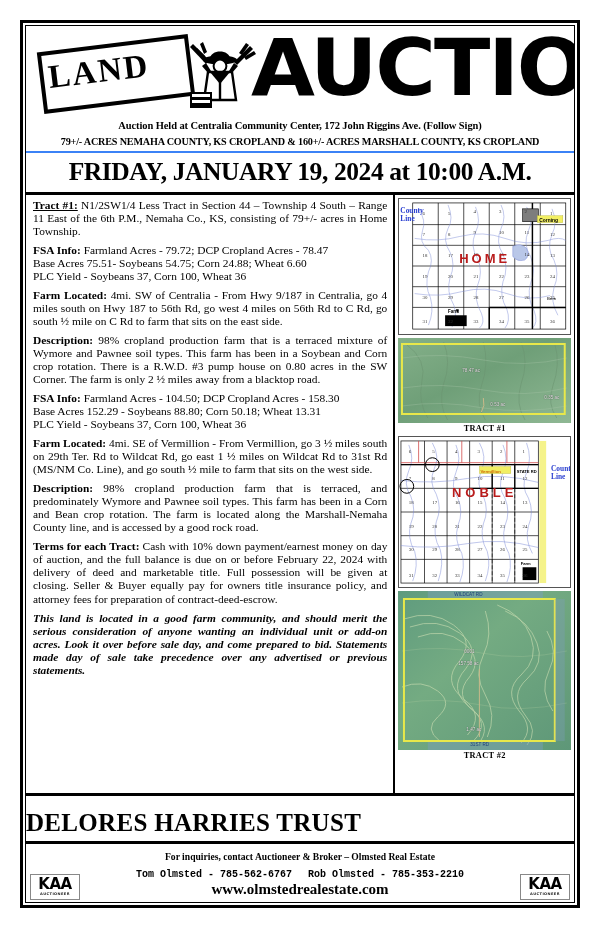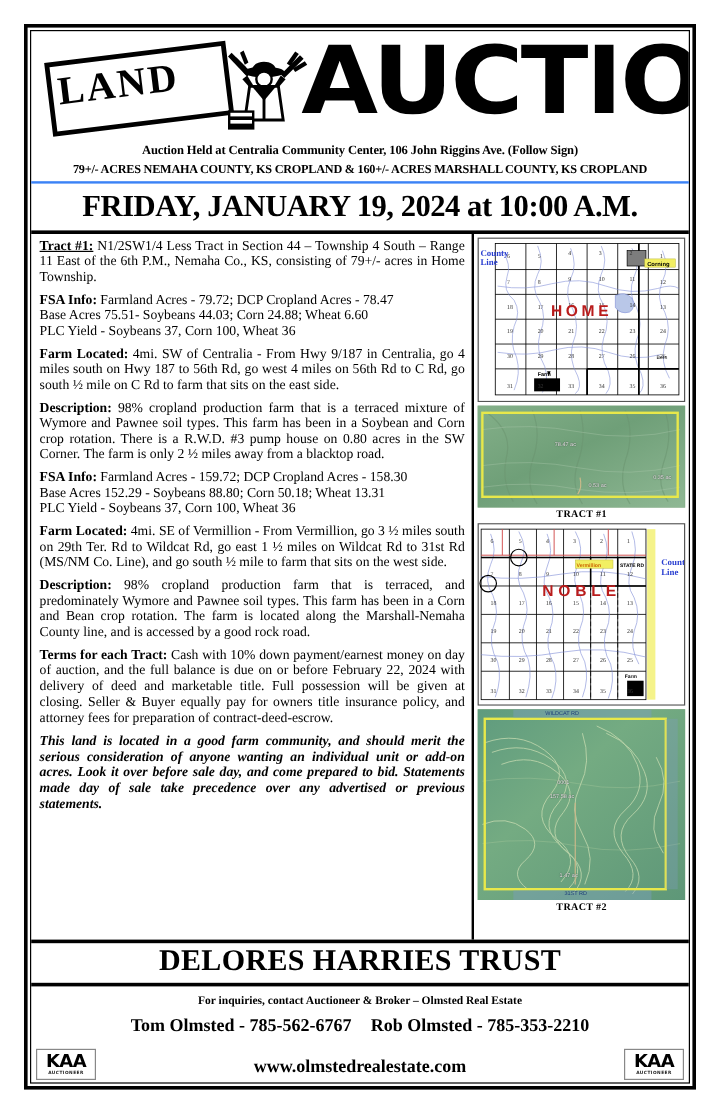--- a/index.html
+++ b/index.html
@@ -155,36 +155,36 @@
     font-size: 4.6px;
     color: #f2f2f2;
     font-family: "Liberation Sans", sans-serif;
     white-space: nowrap;
     text-shadow: 0 0 1px #000;
   }
 
   
   .trust-banner {
     flex: 0 0 auto;
-    text-align: center;
+    text-align: left;
     font-size: 25px;
     font-weight: bold;
     letter-spacing: 0.3px;
-    padding: 1px 0 4px 0;
+    padding: 13px 0 4px 0;
     border-top: 3px solid #000;
     border-bottom: 3px solid #000;
   }
   .footer {
     flex: 0 0 auto;
     position: relative;
     padding: 7px 0 4px 0;
     text-align: center;
   }
   .f-line1 { font-size: 9.6px; font-weight: bold; margin-bottom: 7px; }
-  .f-line2 { font-size: 15px; font-weight: bold; margin-bottom: 17px; }
+  .f-line2 { font-size: 10px; font-weight: bold; margin-bottom: 1px; font-family: Liberation Mono, monospace; }
   .f-line2 .gap { display: inline-block; width: 16px; }
   .f-line3 { font-size: 15px; font-weight: bold; }
   .kaa {
     position: absolute; bottom: 2px;
     width: 50px; height: 26px;
     border: 1px solid #888;
     background: #fff;
   }
   .kaa.left { left: 4px; }
   .kaa.right { right: 4px; }
@@ -236,38 +236,38 @@
 
         <rect x="14" y="58" width="22" height="16"></rect>
         <rect x="16" y="60" width="18" height="3" fill="#fff"></rect>
         <rect x="16" y="66" width="18" height="3" fill="#fff"></rect>
       </g>
     </svg>
 
     <div class="auction-text">AUCTION</div>
   </div>
 
-  <div class="venue-line">Auction Held at Centralia Community Center, 106 John Riggins Ave. (Follow Sign)</div>
+  <div class="venue-line">Auction Held at Centralia Community Center, 172 John Riggins Ave. (Follow Sign)</div>
   <div class="acres-line">79+/- ACRES NEMAHA COUNTY, KS CROPLAND &amp; 160+/- ACRES MARSHALL COUNTY, KS CROPLAND</div>
   <div class="date-banner">FRIDAY, JANUARY 19, 2024 at 10:00 A.M.</div>
 
   <div class="body-row">
 
     <div class="text-col">
 
       <p class="para"><b><u>Tract #1:</u></b><span> N1/2SW1/4 Less Tract in Section 44 – Township 4 South – Range 11 East of the 6th P.M., Nemaha Co., KS, consisting of 79+/- acres in Home Township.</span></p>
 
-      <p class="para nojust tight"><b>FSA Info:</b><span> Farmland Acres - 79.72; DCP Cropland Acres - 78.47</span><br><span>Base Acres 75.51- Soybeans 44.03; Corn 24.88; Wheat 6.60</span><br><span>PLC Yield - Soybeans 37, Corn 100, Wheat 36</span></p>
+      <p class="para nojust tight"><b>FSA Info:</b><span> Farmland Acres - 79.72; DCP Cropland Acres - 78.47</span><br><span>Base Acres 75.51- Soybeans 54.75; Corn 24.88; Wheat 6.60</span><br><span>PLC Yield - Soybeans 37, Corn 100, Wheat 36</span></p>
 
       <p class="para"><b>Farm Located:</b><span> 4mi. SW of Centralia - From Hwy 9/187 in Centralia, go 4 miles south on Hwy 187 to 56th Rd, go west 4 miles on 56th Rd to C Rd, go south ½ mile on C Rd to farm that sits on the east side.</span></p>
 
       <p class="para"><b>Description:</b><span> 98% cropland production farm that is a terraced mixture of Wymore and Pawnee soil types.  This farm has been in a Soybean and Corn crop rotation.  There is a R.W.D. #3 pump house on 0.80 acres in the SW Corner. The farm is only 2 ½ miles away from a blacktop road.</span></p>
 
 
-      <p class="para nojust tight"><b>FSA Info:</b><span> Farmland Acres - 159.72; DCP Cropland Acres - 158.30</span><br><span>Base Acres 152.29 - Soybeans 88.80; Corn 50.18; Wheat 13.31</span><br><span>PLC Yield - Soybeans 37, Corn 100, Wheat 36</span></p>
+      <p class="para nojust tight"><b>FSA Info:</b><span> Farmland Acres - 104.50; DCP Cropland Acres - 158.30</span><br><span>Base Acres 152.29 - Soybeans 88.80; Corn 50.18; Wheat 13.31</span><br><span>PLC Yield - Soybeans 37, Corn 100, Wheat 36</span></p>
 
       <p class="para"><b>Farm Located:</b><span> 4mi. SE of Vermillion - From Vermillion, go 3 ½ miles south on 29th Ter. Rd to Wildcat Rd, go east 1 ½ miles on Wildcat Rd to 31st Rd (MS/NM Co. Line), and go south ½ mile to farm that sits on the west side.</span></p>
 
       <p class="para"><b>Description:</b><span> 98% cropland production farm that is terraced, and predominately Wymore and Pawnee soil types. This farm has been in a Corn and Bean crop rotation. The farm is located along the Marshall-Nemaha County line, and is accessed by a good rock road.</span></p>
 
       <p class="para"><b>Terms for each Tract:</b><span> Cash with 10% down payment/earnest money on day of auction, and the full balance is due on or before February 22, 2024 with delivery of deed and marketable title. Full possession will be given at closing. Seller &amp; Buyer equally pay for owners title insurance policy, and attorney fees for preparation of contract-deed-escrow.</span></p>
 
       <p class="para bold-block">This land is located in a good farm community, and should merit the serious consideration of anyone wanting an individual unit or add-on acres. Look it over before sale day, and come prepared to bid. Statements made day of sale take precedence over any advertised or previous statements.</p>
 
     </div>

